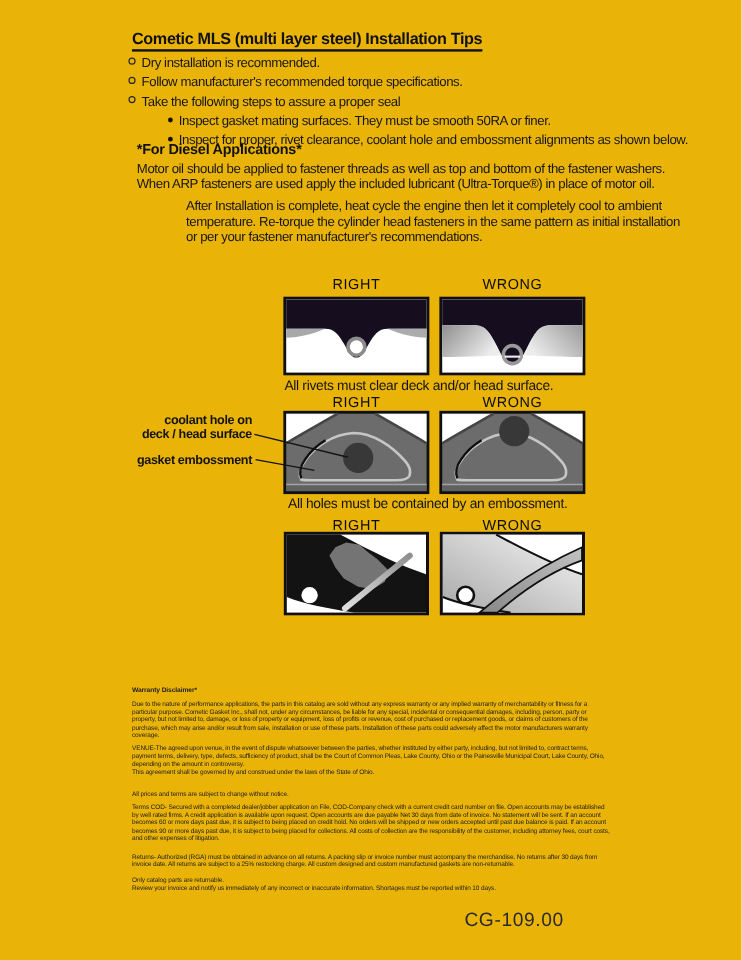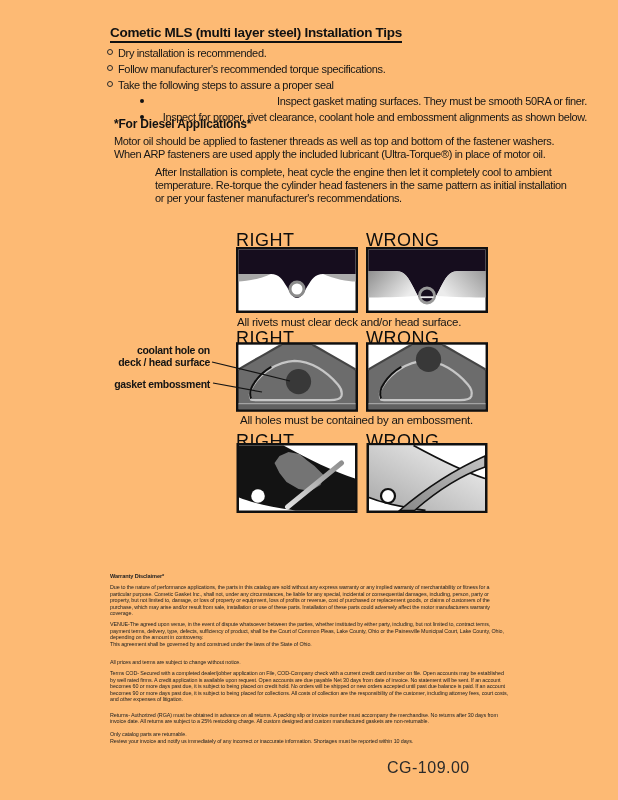--- a/index.html
+++ b/index.html
@@ -1,35 +1,35 @@
 <!DOCTYPE html>
 <html><head>
 <meta charset="utf-8">
 <style>
   html,body{margin:0;padding:0;background:#ffffff;}
   .page{
-    position:relative;width:618px;height:800px;background:#fdba74;overflow:hidden;
+    position:relative;width:618px;height:800px;background:#eab308;overflow:hidden;
     font-family:"Liberation Sans","DejaVu Sans",sans-serif;color:#1a1a1a;
   }
   .abs{position:absolute;}
   .pre{white-space:pre-line;}
   
   .title{left:110px;top:25px;font-size:13.5px;font-weight:bold;letter-spacing:-0.3px;
     border-bottom:2px solid #111;padding-bottom:1px;color:#111;}
   
   .bullets{left:107px;top:45px;font-size:11px;letter-spacing:-0.35px;line-height:16px;width:480px;color:#161616;}
   .b-row{display:flex;align-items:baseline;}
-  .b-row.sub{padding-left:33px;justify-content:space-between;}
+  .b-row.sub{padding-left:33px;}
   .marker-o{flex:0 0 auto;width:4px;height:4px;border:1px solid #2a2a2a;border-radius:50%;margin-right:5px;position:relative;top:-2px;}
   .marker-dot{flex:0 0 auto;width:4px;height:4px;background:#111;border-radius:50%;margin-right:5px;position:relative;top:-2px;}
   
   .diesel-h{left:114px;top:117px;font-size:12px;font-weight:bold;letter-spacing:-0.2px;color:#111;}
   .body-p{left:114px;font-size:11px;letter-spacing:-0.35px;line-height:13px;width:500px;color:#161616;}
   
-  .dg-label{width:122px;text-align:left;font-size:18px;letter-spacing:0.5px;color:#0d0d0d;}
+  .dg-label{width:122px;text-align:center;font-size:12px;letter-spacing:0.5px;color:#0d0d0d;}
   .caption{font-size:11.5px;letter-spacing:-0.25px;color:#141414;line-height:13.5px;text-align:right;}
   .side-label{width:100px;text-align:right;font-size:10.5px;letter-spacing:-0.3px;line-height:12px;color:#141414;font-weight:bold;}
   .dbox{position:absolute;width:122px;}
   svg{display:block;}
   
   .legal{left:110px;top:573px;width:400px;font-size:5.4px;line-height:6.4px;letter-spacing:-0.1px;color:#222;}
   .legal-h{font-weight:bold;font-size:5.6px;}
   .legal p{margin:0;}
   .legal .p1{margin-top:5px;}
   .legal .p2{margin-top:5px;}

